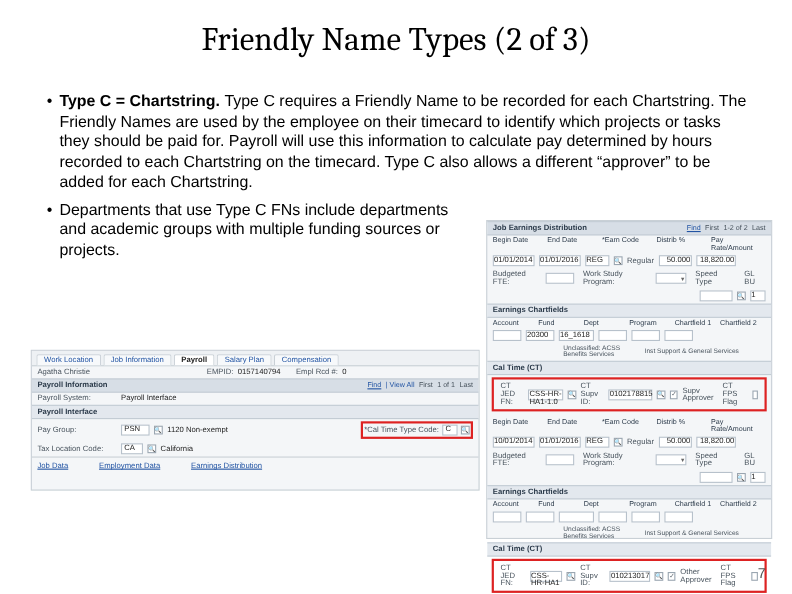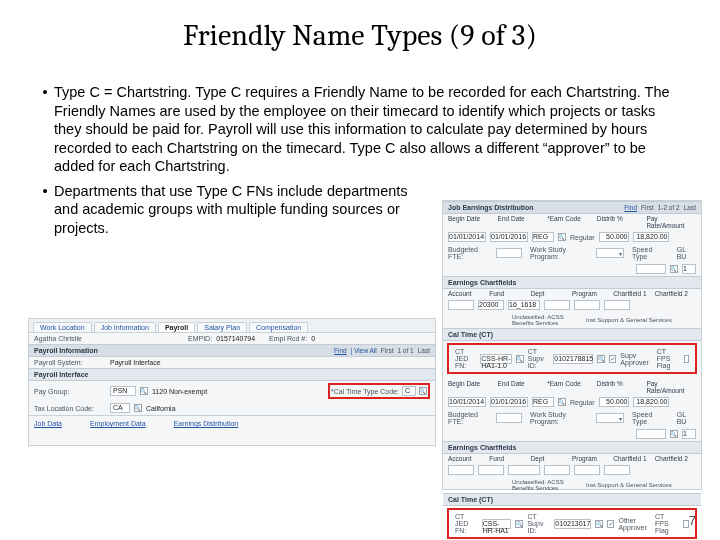--- a/index.html
+++ b/index.html
@@ -3,21 +3,21 @@
 <meta charset="utf-8">
 <style>
   * { box-sizing: border-box; margin: 0; padding: 0; }
   html, body { width: 720px; height: 540px; background: #fff; font-family: "Segoe UI", Arial, sans-serif; color: #000; }
   .slide { position: relative; width: 720px; height: 540px; }
   .title { font-family: Cambria, "Times New Roman", serif; font-size: 30px; text-align: center; padding-top: 18px; font-weight: 400; }
   .bullets { padding: 30px 36px 0 36px; font-size: 14.5px; line-height: 1.28; }
   .bullet { display: flex; margin-bottom: 6px; }
   .dot { width: 18px; flex: 0 0 18px; text-align: center; }
   .txt { flex: 1; }
-  .bold { font-weight: 400; }
+  .bold { font-weight: 700; }
   .pagenum { position: absolute; right: 24px; bottom: 12px; font-size: 13px; color: #555; }
 
   
   .shot { position: absolute; border: 1px solid #c9d0d6; background: #f4f6f8; font-size: 7px; color: #48535d; }
   .shot.left { left: 28px; top: 318px; width: 408px; height: 128px; }
   .shot.right { left: 442px; top: 200px; width: 260px; height: 290px; }
 
   .tabbar { display: flex; gap: 2px; padding: 3px 4px 0 4px; background: #eef1f4; border-bottom: 1px solid #c9d0d6; }
   .tab { padding: 1px 6px; border: 1px solid #c9d0d6; border-bottom: none; background: #f7f9fb; color: #2254a3; border-radius: 2px 2px 0 0; }
   .tab.active { background: #fff; color: #222; font-weight: 600; }
@@ -42,21 +42,21 @@
   .collabels span { flex: 1; }
 
   .link { color: #2254a3; text-decoration: underline; }
 
   .section-gap { height: 3px; }
 </style>
 </head>
 <body>
 
 <div class="slide">
-  <h1 class="title">Friendly Name Types (9 of 3)</h1>
+  <h1 class="title">Friendly Name Types (2 of 3)</h1>
 
   <div class="bullets">
     <div class="bullet">
       <div class="dot">•</div>
       <div class="txt">
         <span class="bold">Type C = Chartstring.  </span><span>Type C requires a Friendly Name to be recorded for each Chartstring.  The Friendly Names are used by the employee on their timecard to identify which projects or tasks they should be paid for. Payroll will use this information to calculate pay determined by hours recorded to each Chartstring on the timecard. Type C also allows a different “approver” to be added for each Chartstring.</span>
       </div>
     </div>
     <div class="bullet" style="max-width:380px;">
       <div class="dot">•</div>

